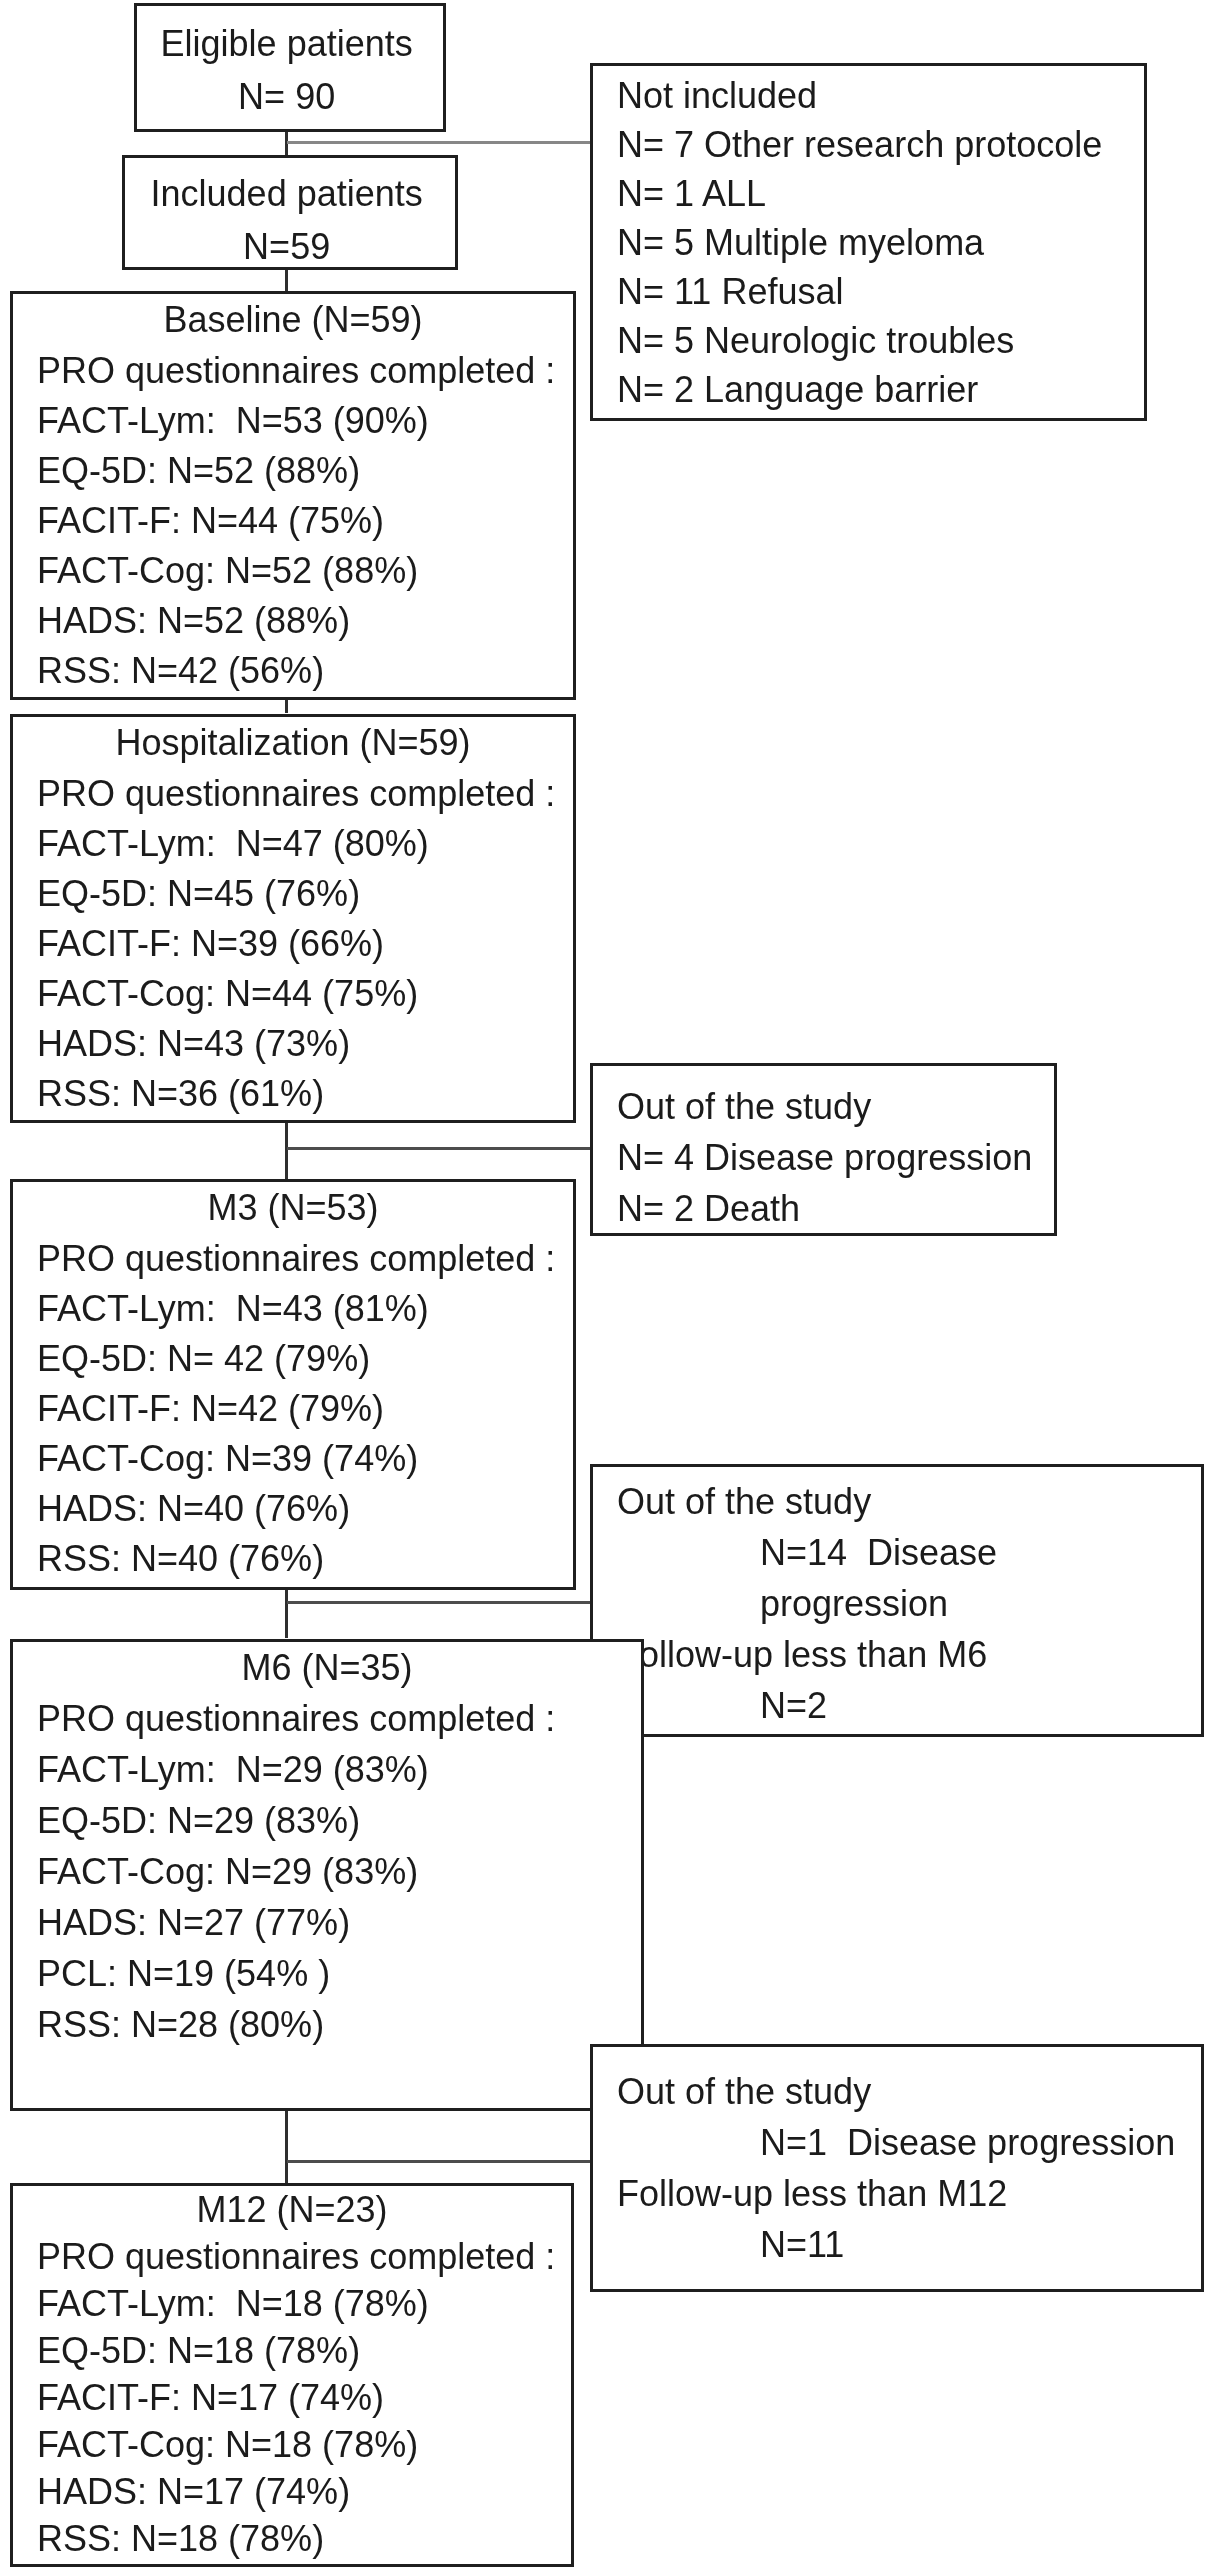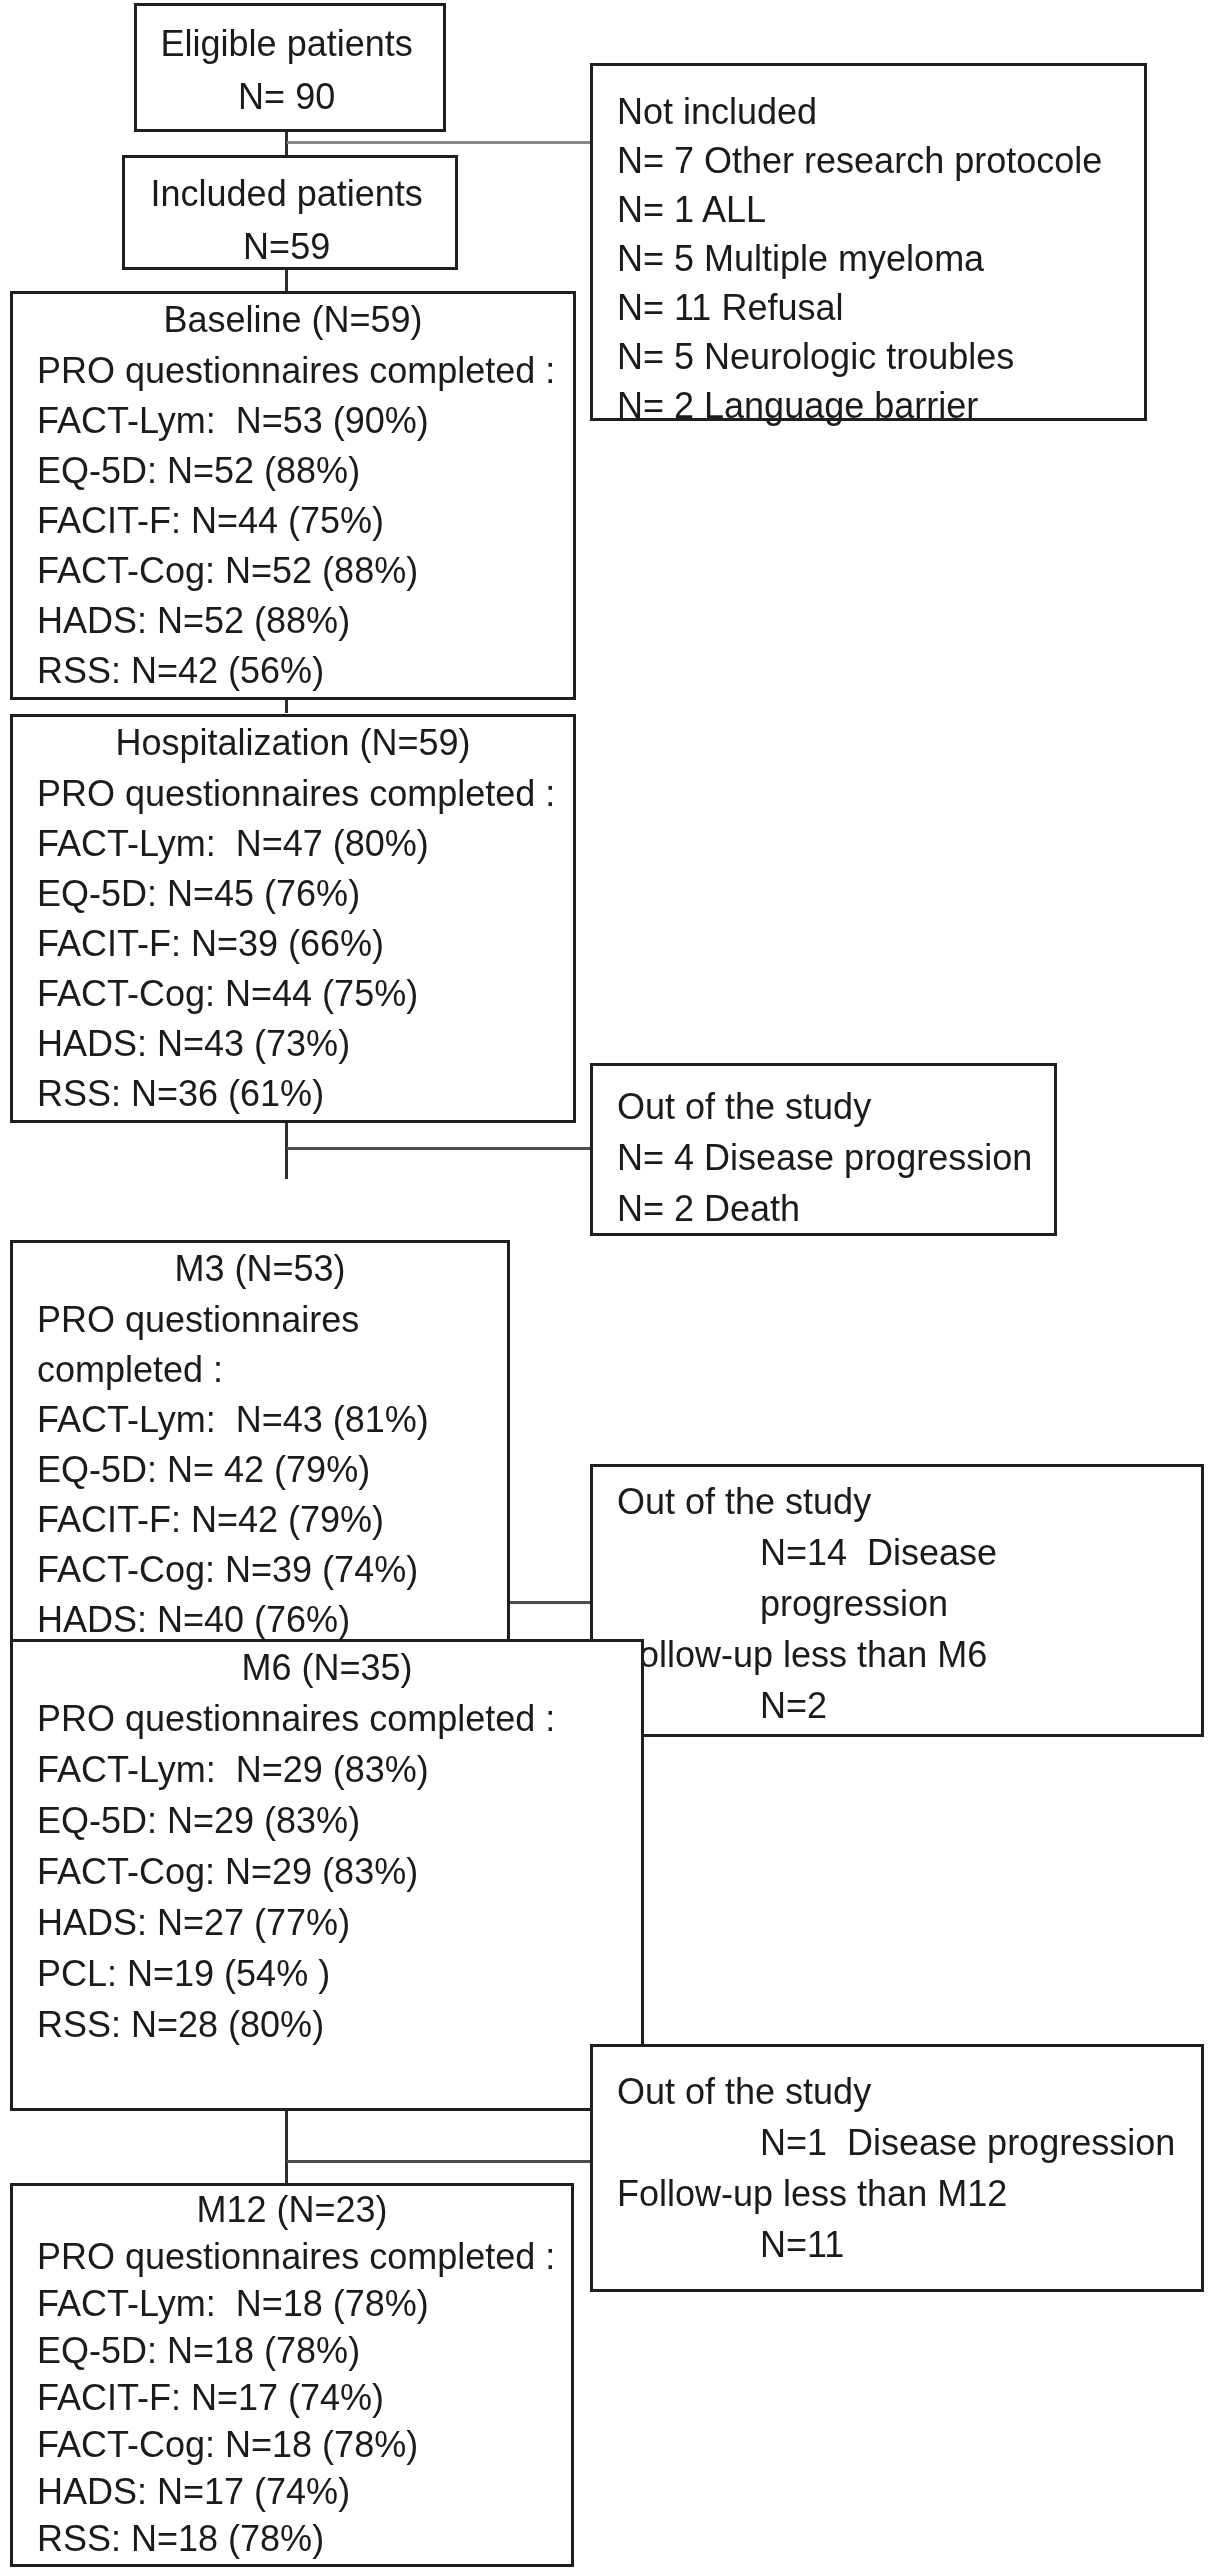--- a/index.html
+++ b/index.html
@@ -29,21 +29,21 @@
     text-align:center;
     line-height:50px;
     white-space:pre-wrap;
   }
   .center2 .bline{padding-left:0;text-align:center;line-height:53px;}
   .box.top1{padding-top:10.7px;}
   .box.top2{padding-top:9px;}
   .pro .title{line-height:52px;}
   #m6 .bline, #m6 .title{line-height:51px;}
   #m12 .bline, #m12 .title{line-height:47px;}
-  #not-included{padding-top:21px;}
+  #not-included{padding-top:5px;}
   #not-included .bline{line-height:49px;}
   #out1{padding-top:14.7px;}
   #out2{padding-top:9.3px;}
   #out3{padding-top:18.7px;}
   .out .bline{line-height:51px;}
   .out .indent{padding-left:167px;}
   .vline{
     position:absolute;width:3.3px;background:#2e2e2e;
   }
   .hline{
@@ -108,21 +108,21 @@
     <div class="bline">HADS: N=43 (73%)</div>
     <div class="bline">RSS: N=36 (61%)</div>
   </div>
 
   <div class="box out" id="out1" style="left:590px;top:1063px;width:467px;height:173px">
     <div class="bline">Out of the study</div>
     <div class="bline">N= 4 Disease progression</div>
     <div class="bline">N= 2 Death</div>
   </div>
 
-  <div class="box pro" id="m3" style="left:10px;top:1240px;width:500px;height:411px">
+  <div class="box pro" id="m3" style="left:10px;top:1179px;width:566px;height:411px">
     <div class="title">M3 (N=53)</div>
     <div class="bline">PRO questionnaires completed :</div>
     <div class="bline">FACT-Lym:  N=43 (81%)</div>
     <div class="bline">EQ-5D: N= 42 (79%)</div>
     <div class="bline">FACIT-F: N=42 (79%)</div>
     <div class="bline">FACT-Cog: N=39 (74%)</div>
     <div class="bline">HADS: N=40 (76%)</div>
     <div class="bline">RSS: N=40 (76%)</div>
   </div>
 

